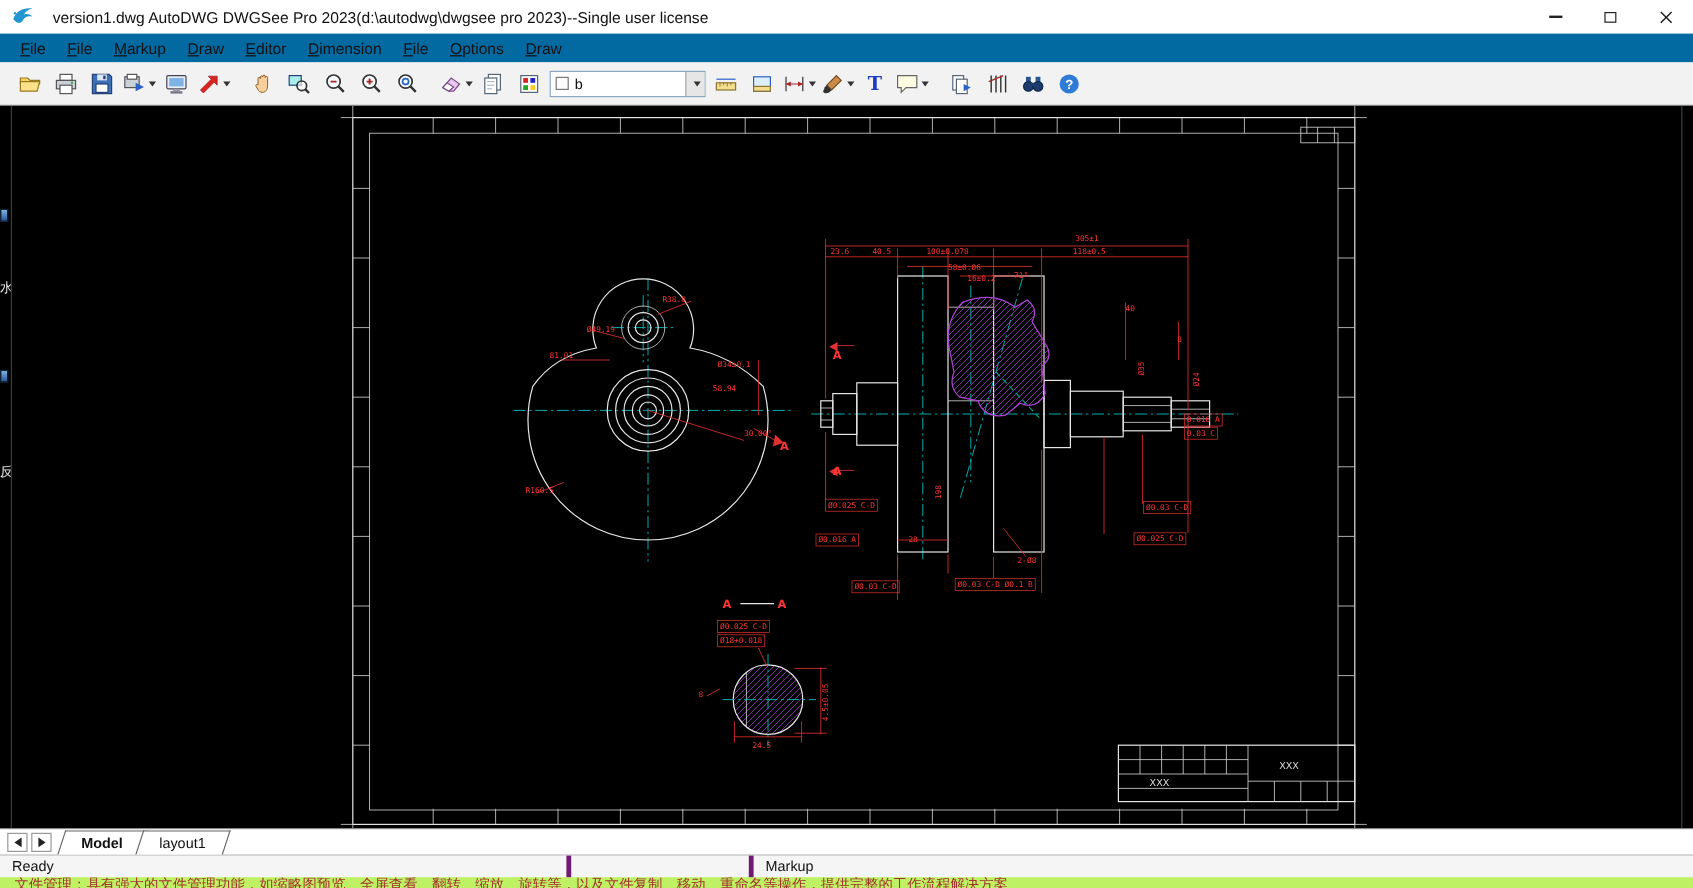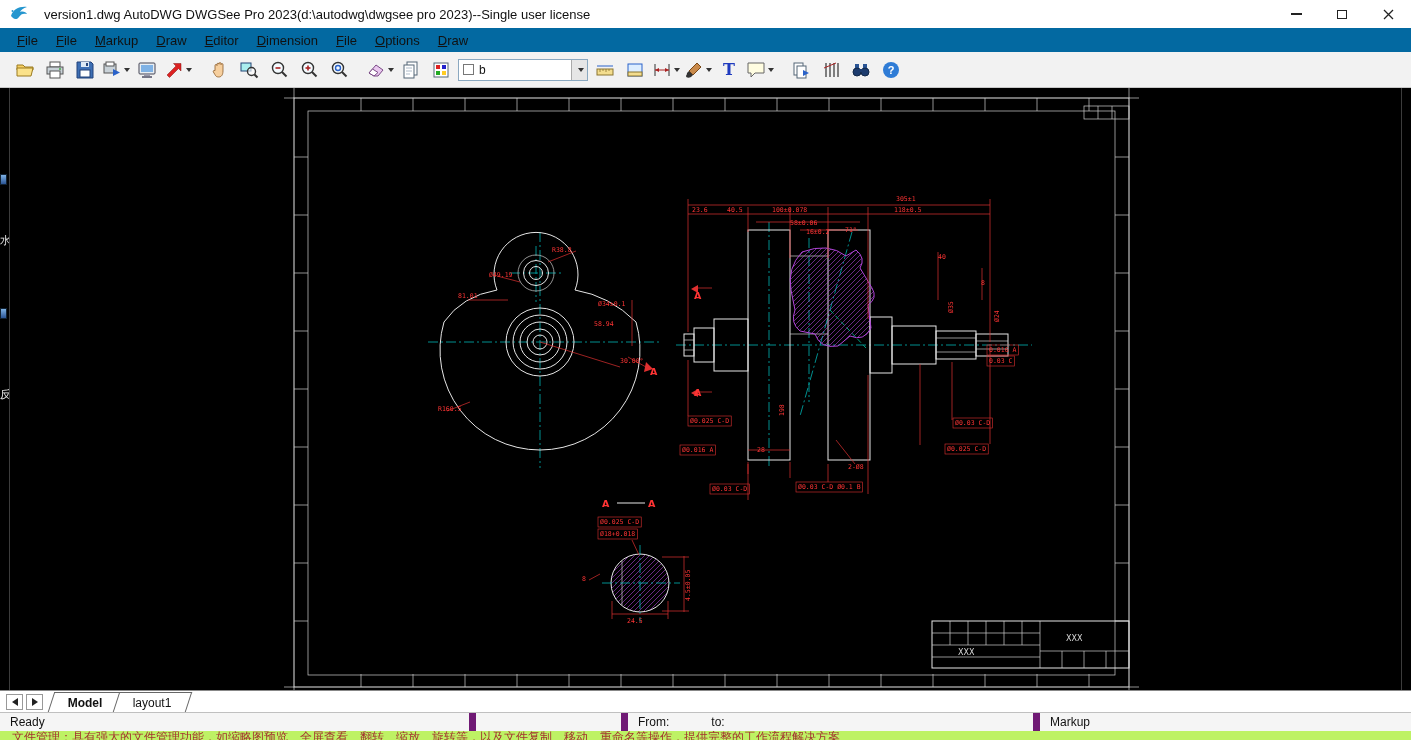--- a/index.html
+++ b/index.html
@@ -48,21 +48,21 @@
 .tabbar{height:22px;background:#fff;border-top:1px solid #888;display:flex;align-items:flex-end;padding-left:4px}
 .tab-arrows{display:flex;gap:3px;margin:0 8px 2px 2px}
 .tab-arrow{width:17px;height:16px;border:1px solid #999;background:#fff;display:flex;align-items:center;justify-content:center}
 .tri-l{width:0;height:0;border-top:4px solid transparent;border-bottom:4px solid transparent;border-right:6px solid #222}
 .tri-r{width:0;height:0;border-top:4px solid transparent;border-bottom:4px solid transparent;border-left:6px solid #222}
 .tab{height:20px;padding:0 16px;border:1px solid #666;border-bottom:none;background:#fff;transform:skewX(-18deg);display:flex;align-items:center;margin-right:-4px}
 .tab span{transform:skewX(18deg);font-size:12px;color:#111}
 .tab.active span{font-weight:bold}
 
 .statusbar{height:19px;background:#f5f5f5;border-top:1px solid #c0c0c0;display:flex;align-items:center;font-size:12px;color:#111}
-.seg{height:100%;display:flex;align-items:center;padding:0 10px;border-right:7px solid #701a75;white-space:nowrap}
+.seg{height:100%;display:flex;align-items:center;padding:0 10px;border-right:4px solid #701a75;white-space:nowrap}
 .seg.s1{flex:0 0 476px}
 .seg.s2{flex:0 0 152px}
 .seg.s3{flex:0 0 412px}
 .seg.s4{flex:0 0 298px}
 .seg.s5{flex:1;border-right:none}
 .lbl-gap{display:inline-block;width:42px}
 
 .marquee{height:9px;overflow:hidden;background:#bef264;color:#a33330;font-size:12px;line-height:13px;padding-left:12px;white-space:nowrap}
 </style>
 </head>
@@ -430,23 +430,18 @@
       <span>Model</span>
     </div>
   <div class="tab">
       <span>layout1</span>
     </div>
 </div>
 
 <div class="statusbar">
   <div class="seg s1">Ready</div>
   <div class="seg s2"></div>
-  <div class="seg s3">
-    <span>From:</span>
-    <span class="lbl-gap"></span>
-    <span>to:</span>
-  </div>
   <div class="seg s5">
     <span>Markup</span>
   </div>
 </div>
 
 <div class="marquee">文件管理：具有强大的文件管理功能，如缩略图预览、全屏查看、翻转、缩放、旋转等，以及文件复制、移动、重命名等操作，提供完整的工作流程解决方案</div>
 
 </body></html>

